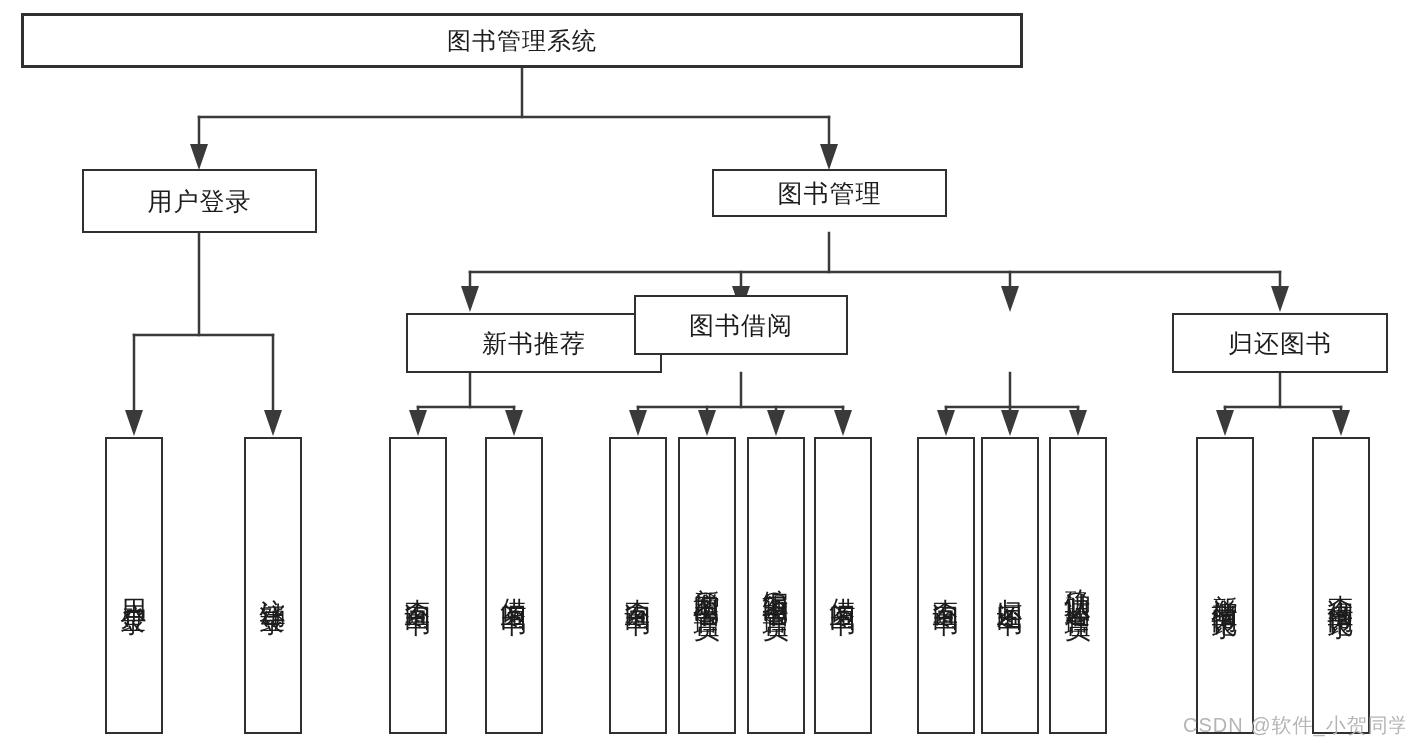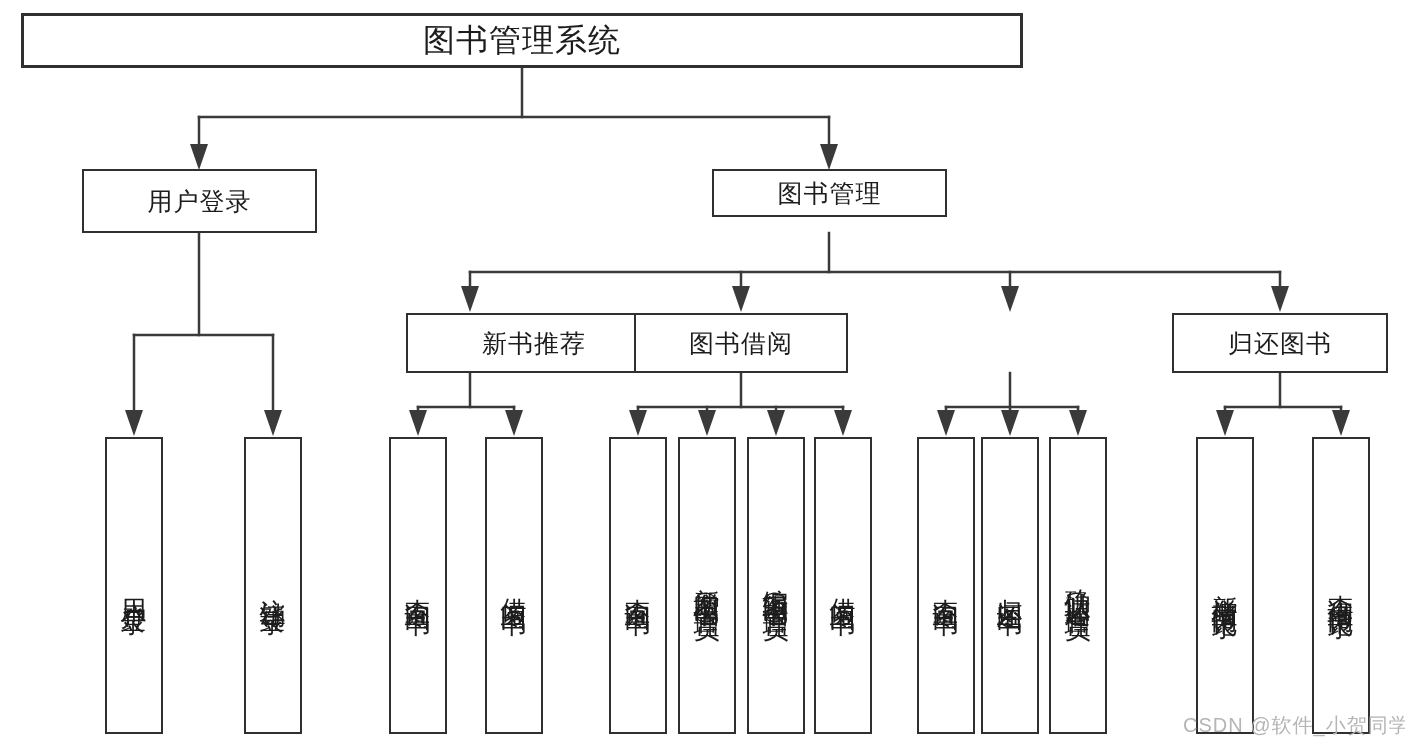--- a/index.html
+++ b/index.html
@@ -25,34 +25,34 @@
     align-items: center;
     justify-content: center;
     color: #1c1c1c;
   }
   .box.root { border-width: 3px; }
   .box.h span {
     font-size: 25px;
     letter-spacing: 1px;
     white-space: nowrap;
   }
-  .box.root span { font-size: 32px; }
+  .box.root span { font-size: 24px; }
   .box.v span {
     writing-mode: vertical-rl;
     font-size: 26px;
     letter-spacing: 4px;
     line-height: 1;
     white-space: nowrap;
   }
   
   .n-root { left: 21px;   top: 13px;  width: 1002px; height: 55px; }
   .n-l2-0 { left: 82px;   top: 169px; width: 235px;  height: 64px; }
   .n-l2-1 { left: 712px;  top: 169px; width: 235px;  height: 48px; }
   .n-l3-0 { left: 362px;  top: 313px; width: 256px;  height: 60px; margin-left: 44px; }
-  .n-l3-1 { left: 634px;  top: 313px; width: 214px;  height: 60px; }
+  .n-l3-1 { left: 634px;  top: 295px; width: 214px;  height: 60px; }
   .n-l3-2 { left: 902px;  top: 313px; width: 216px;  height: 60px; }
   .n-l3-3 { left: 1172px; top: 313px; width: 216px;  height: 60px; }
   .leaf   { top: 437px; width: 58px; height: 297px; }
   .n-lf-0  { left: 105px;  }
   .n-lf-1  { left: 244px;  }
   .n-lf-2  { left: 389px;  }
   .n-lf-3  { left: 485px;  }
   .n-lf-4  { left: 609px;  }
   .n-lf-5  { left: 678px;  }
   .n-lf-6  { left: 747px;  }

